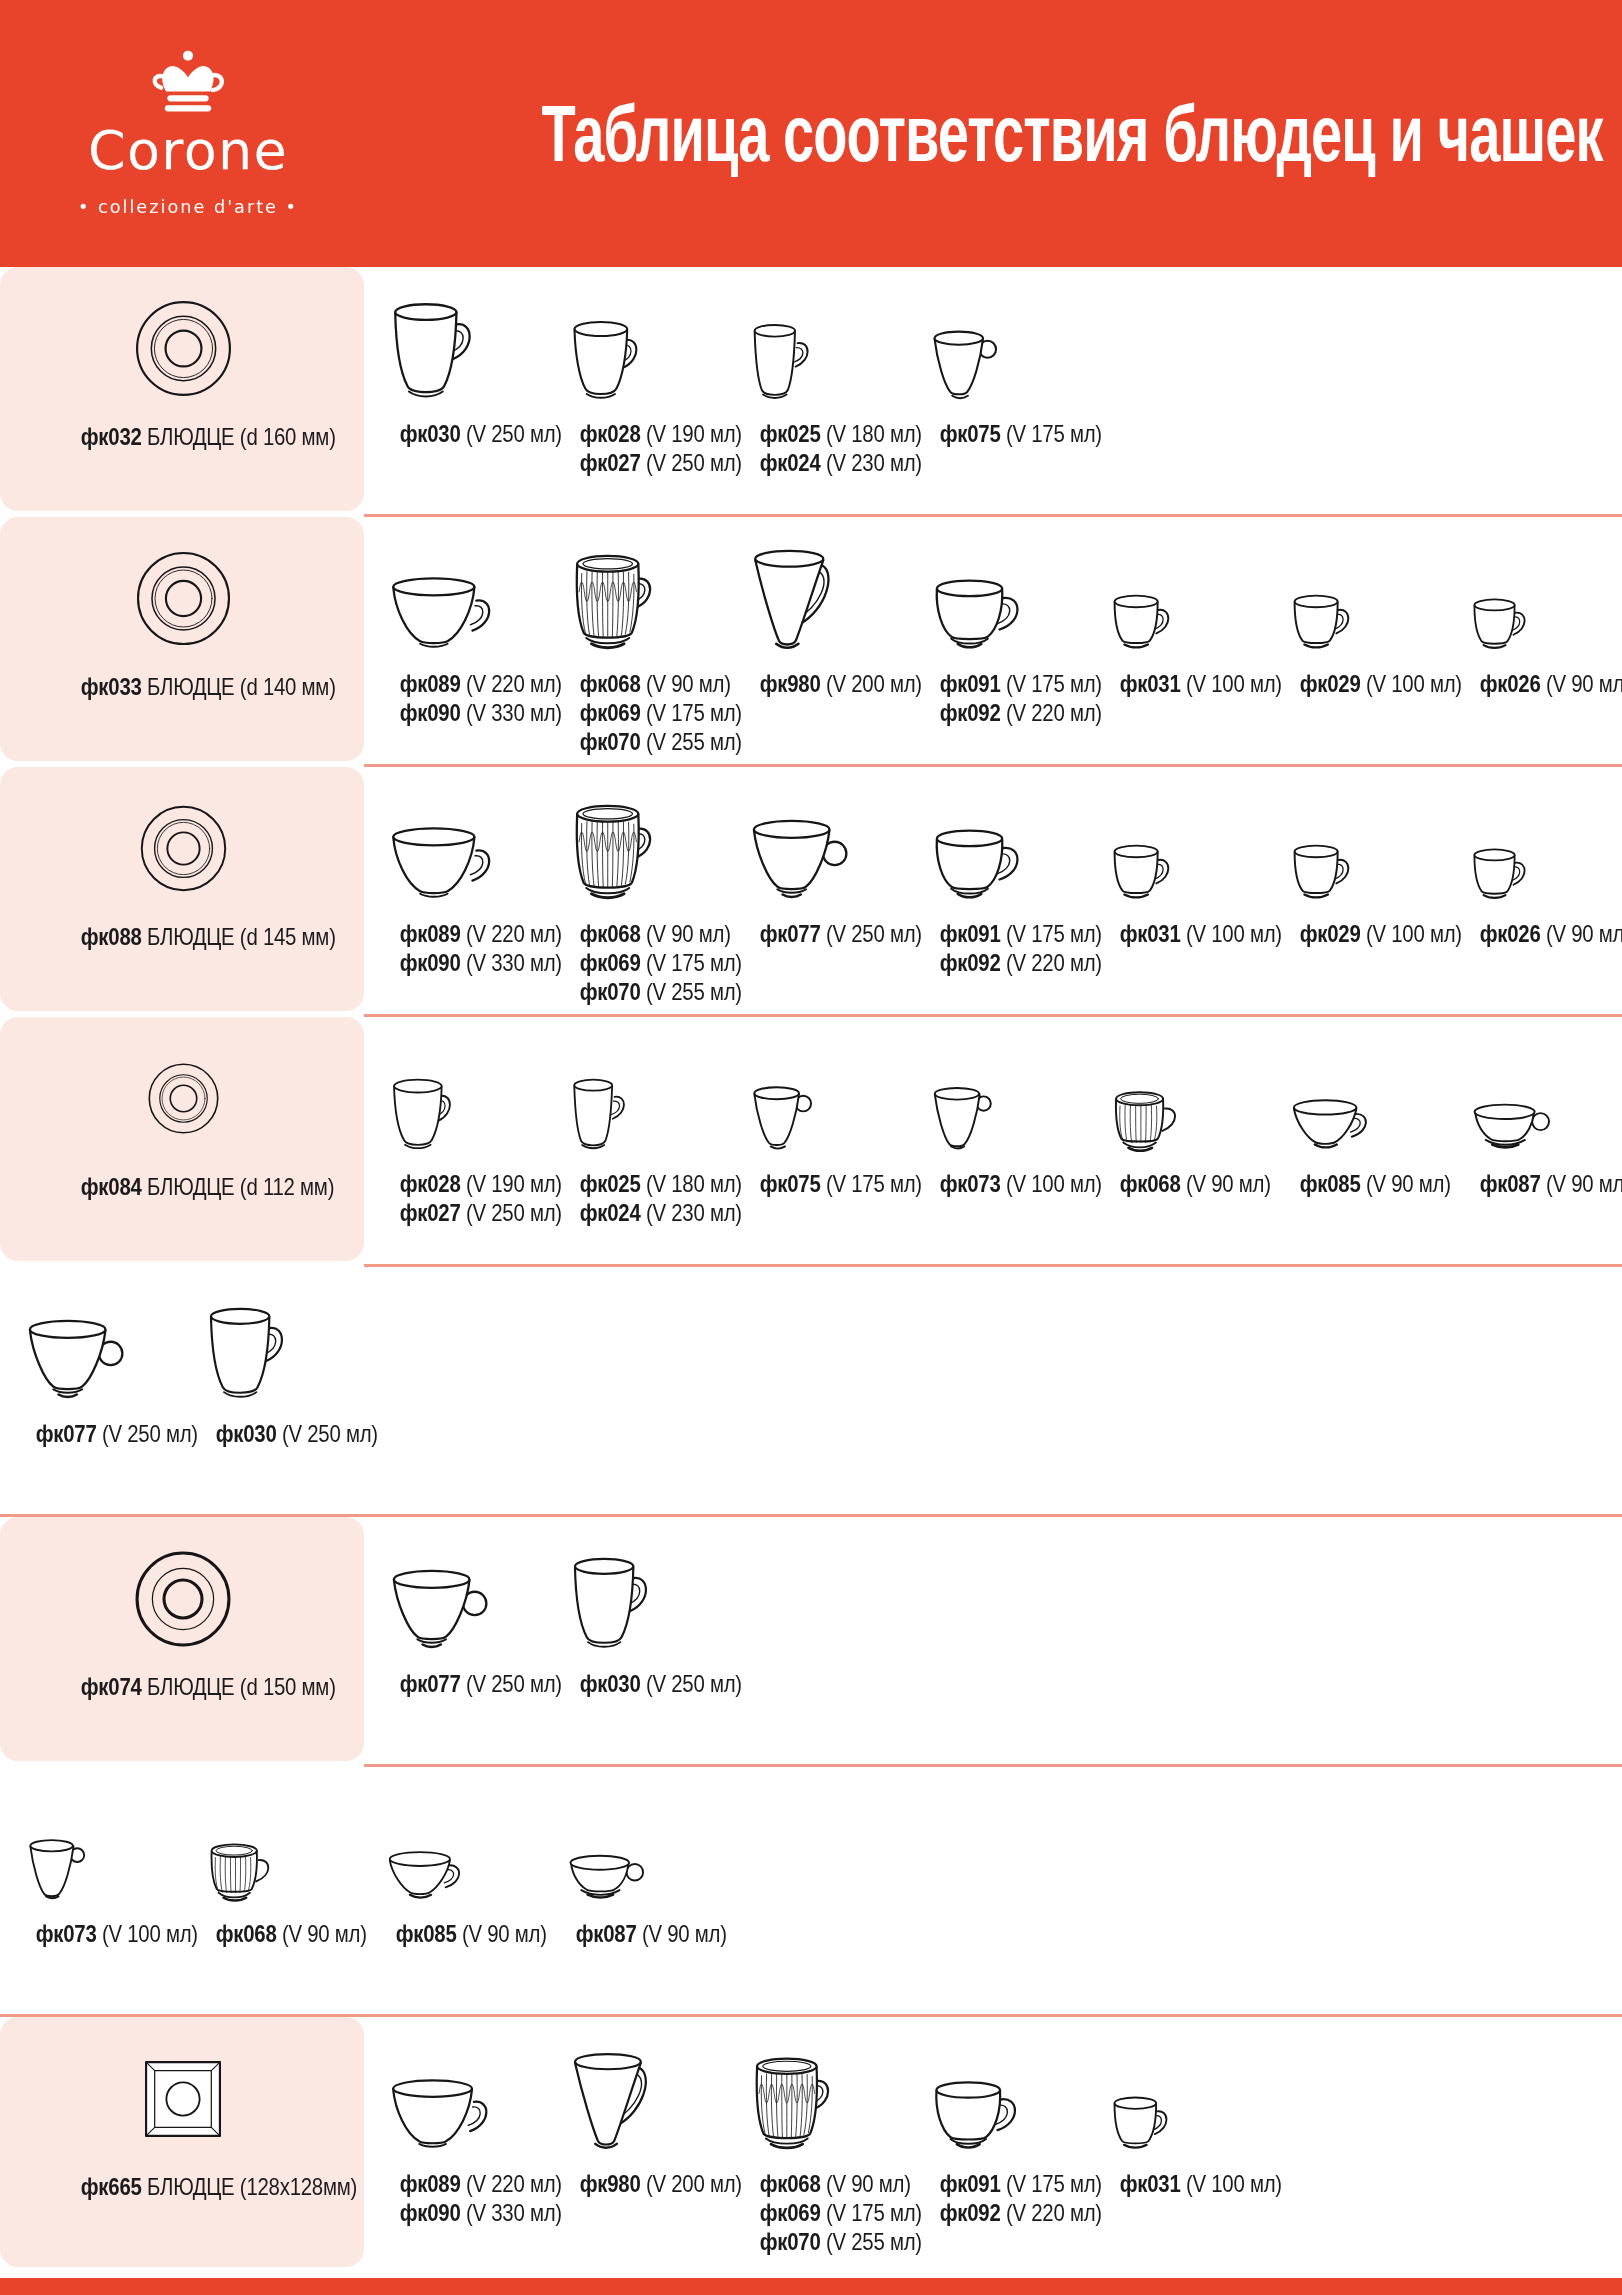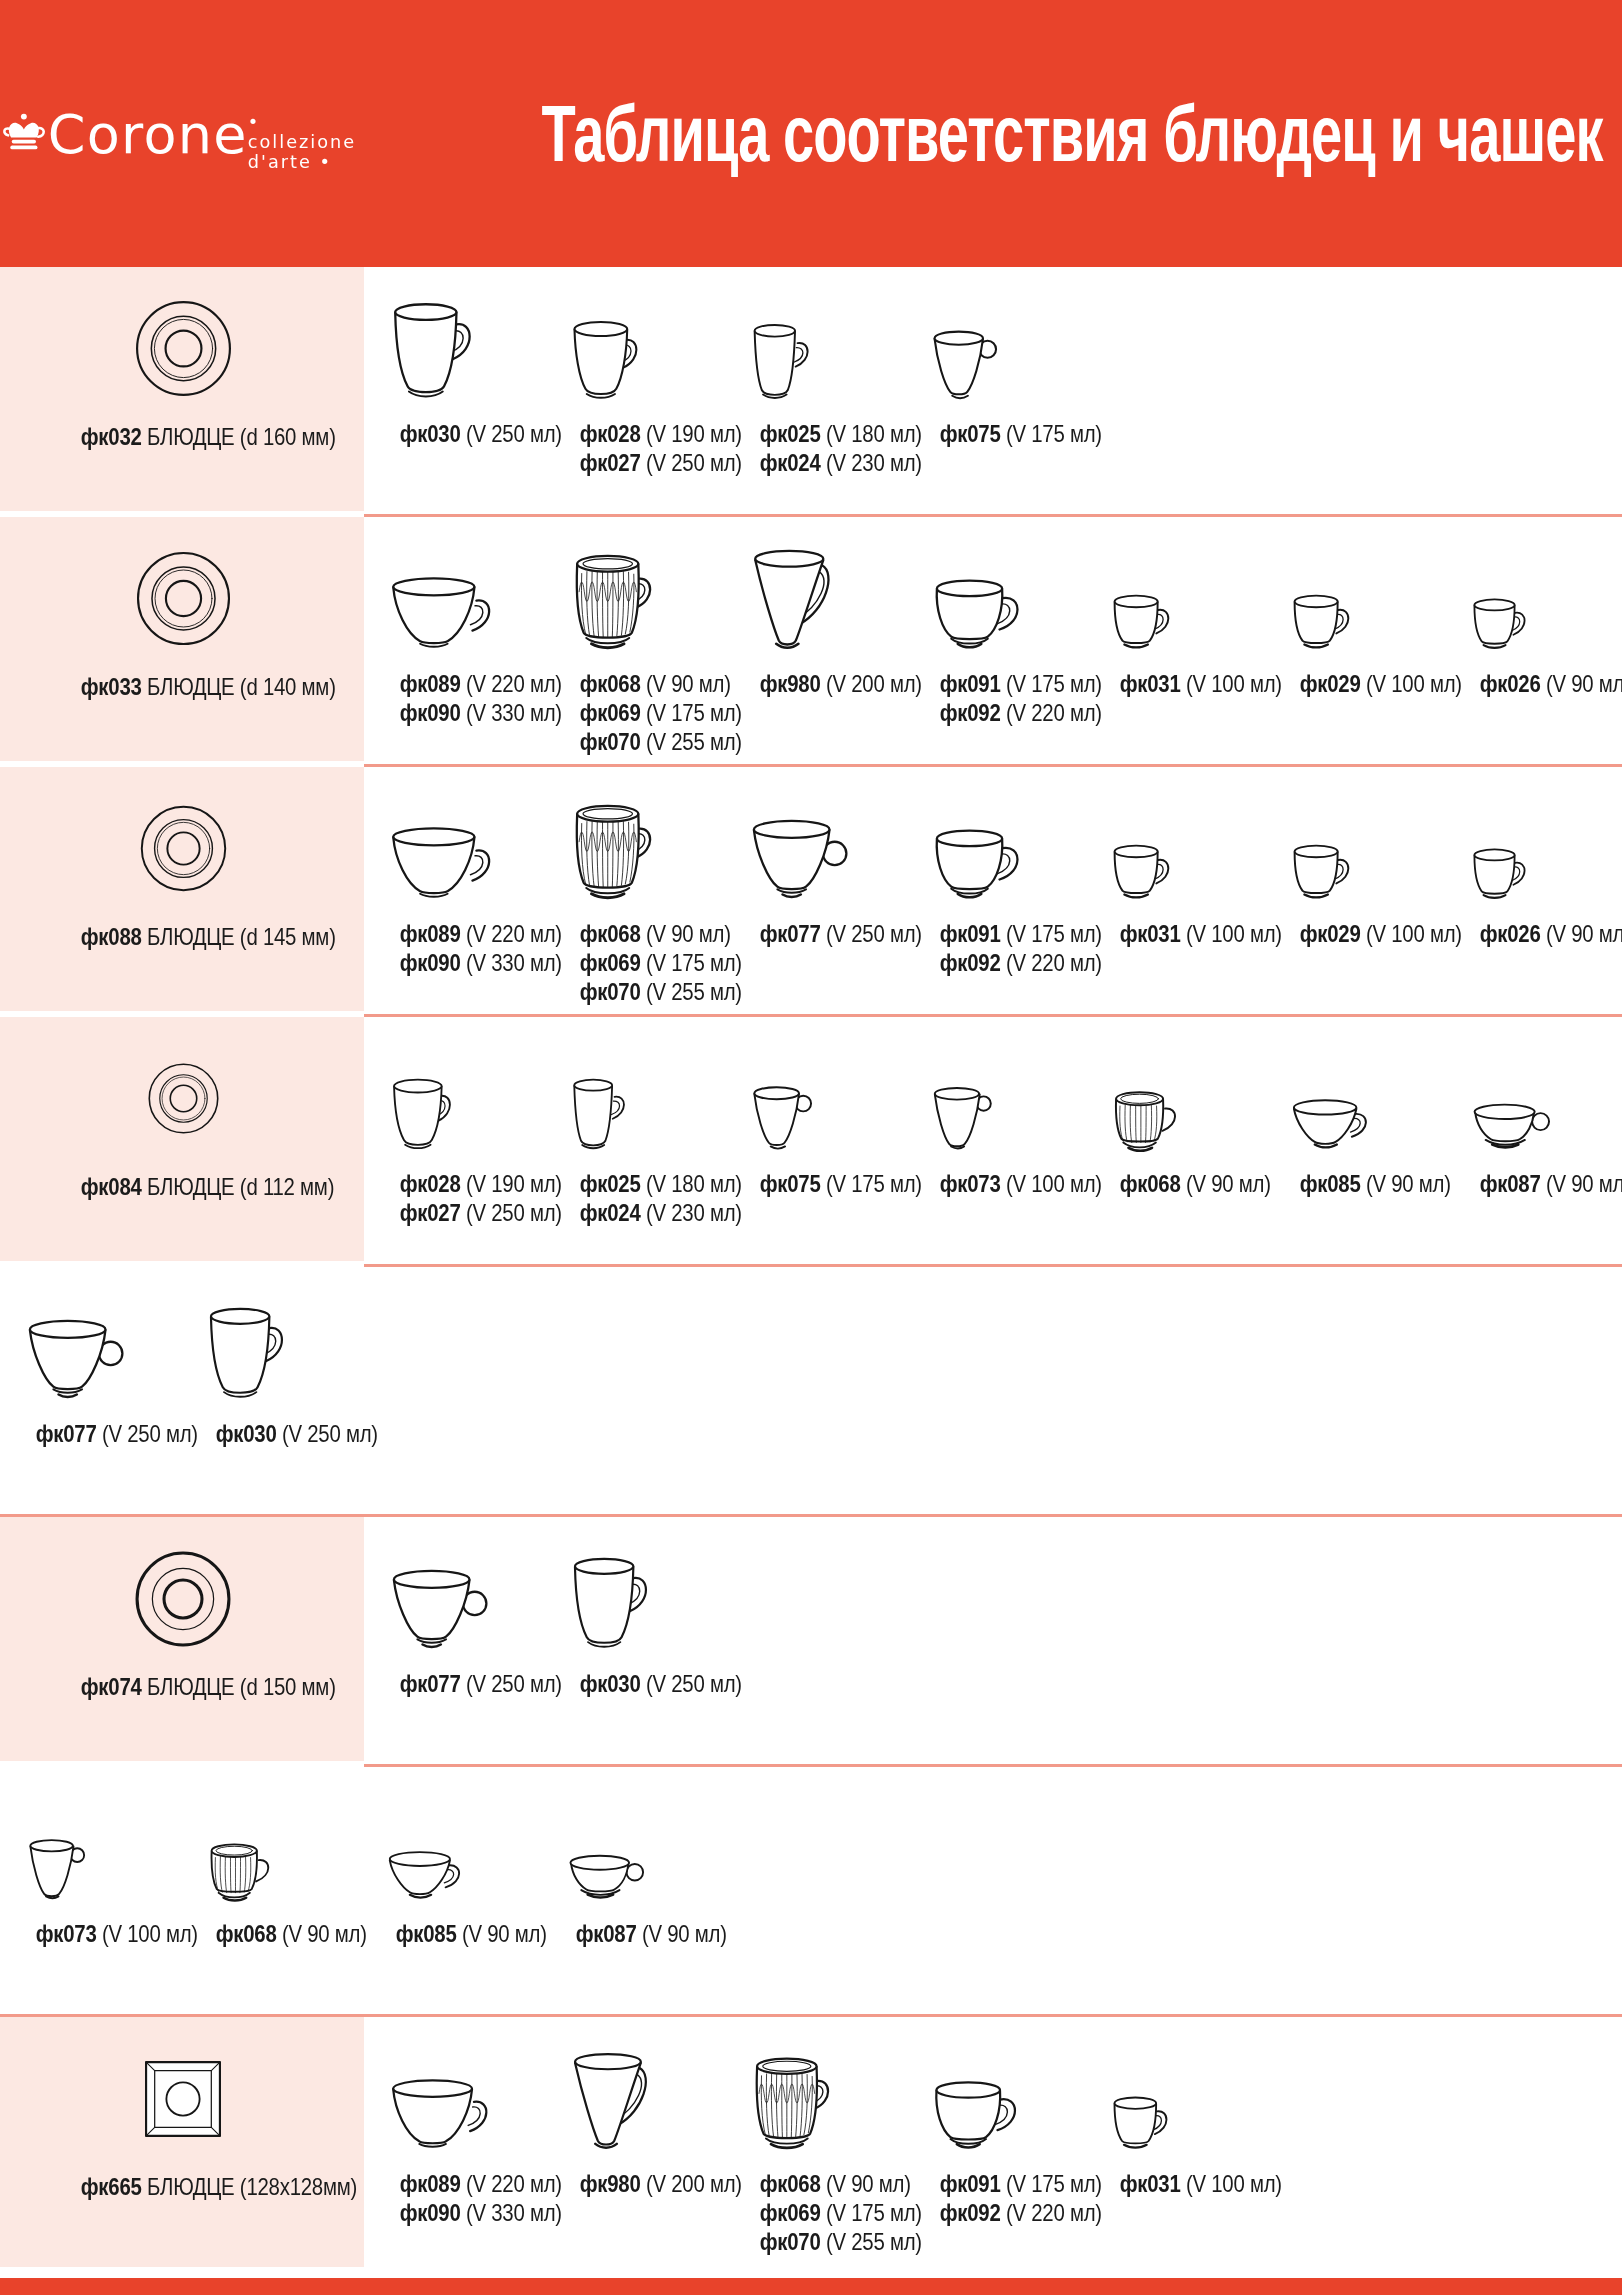--- a/index.html
+++ b/index.html
@@ -2,34 +2,34 @@
 <html style="font-size:10.5px"><head>
 <meta charset="utf-8">
 <style>
   * { margin:0; padding:0; box-sizing:border-box; }
   html,body { width:1623px; height:2295px; background:#fff; overflow:hidden;
               font-family:"Liberation Sans", sans-serif; color:#1b1b1b; }
 
   
   .header { position:relative; height:267px; background:#e8432b; }
   .logo { position:absolute; left:0; top:0; width:376px; height:100%;
-          display:flex; flex-direction:row; align-items:center; justify-content:center;
+          display:flex; flex-direction:column; align-items:center; justify-content:center;
           color:#fff; }
   .brand-name { font-family:"DejaVu Sans", sans-serif; font-size:54px; font-weight:400;
                 letter-spacing:1.3px; line-height:1.05; margin-top:3.9px; }
   .brand-tagline { font-family:"DejaVu Sans", sans-serif; font-size:17.7px; letter-spacing:2px; margin-top:17px; }
   .title-wrap { position:absolute; left:314px; right:164px; top:0; bottom:0;
                 display:flex; align-items:center; justify-content:flex-start; }
   .page-title { color:#fff; font-size:80px; font-weight:700; white-space:nowrap;
                 letter-spacing:-1.3px; transform:scaleX(0.70); transform-origin:center; }
 
   
   main { height:2003px; }
   .row { display:flex; height:250px; }
-  .saucer-cell { width:364px; height:100%; background:#fce8e2; padding-top:18.3px; }
+  .saucer-cell { width:364px; height:100%; background:#fce8e2; padding-top:18.3px;border-radius:18px; }
   .row:not(:last-child) .saucer-cell { height:calc(100% - 5.9px); }
   .saucer-icon-box { height:127px; width:118px; margin-left:124px;
                      display:flex; align-items:center; justify-content:center; }
   .saucer-label { margin-top:10.5px; padding-left:95px; white-space:nowrap; }
   .cups-cell { flex:1; background:#fff; display:flex; }
   .row:not(:last-child) .cups-cell { border-bottom:3.3px solid #f29a8a; }
   .cup { width:180px; flex:0 0 180px; display:flex; flex-direction:column; }
   .icon-box { height:136px; display:flex; align-items:flex-end; padding-left:26px; }
   .cup-labels { padding-left:42px; margin-top:15.7px; white-space:nowrap; }
   .cup-labels .line { line-height:29px; }

